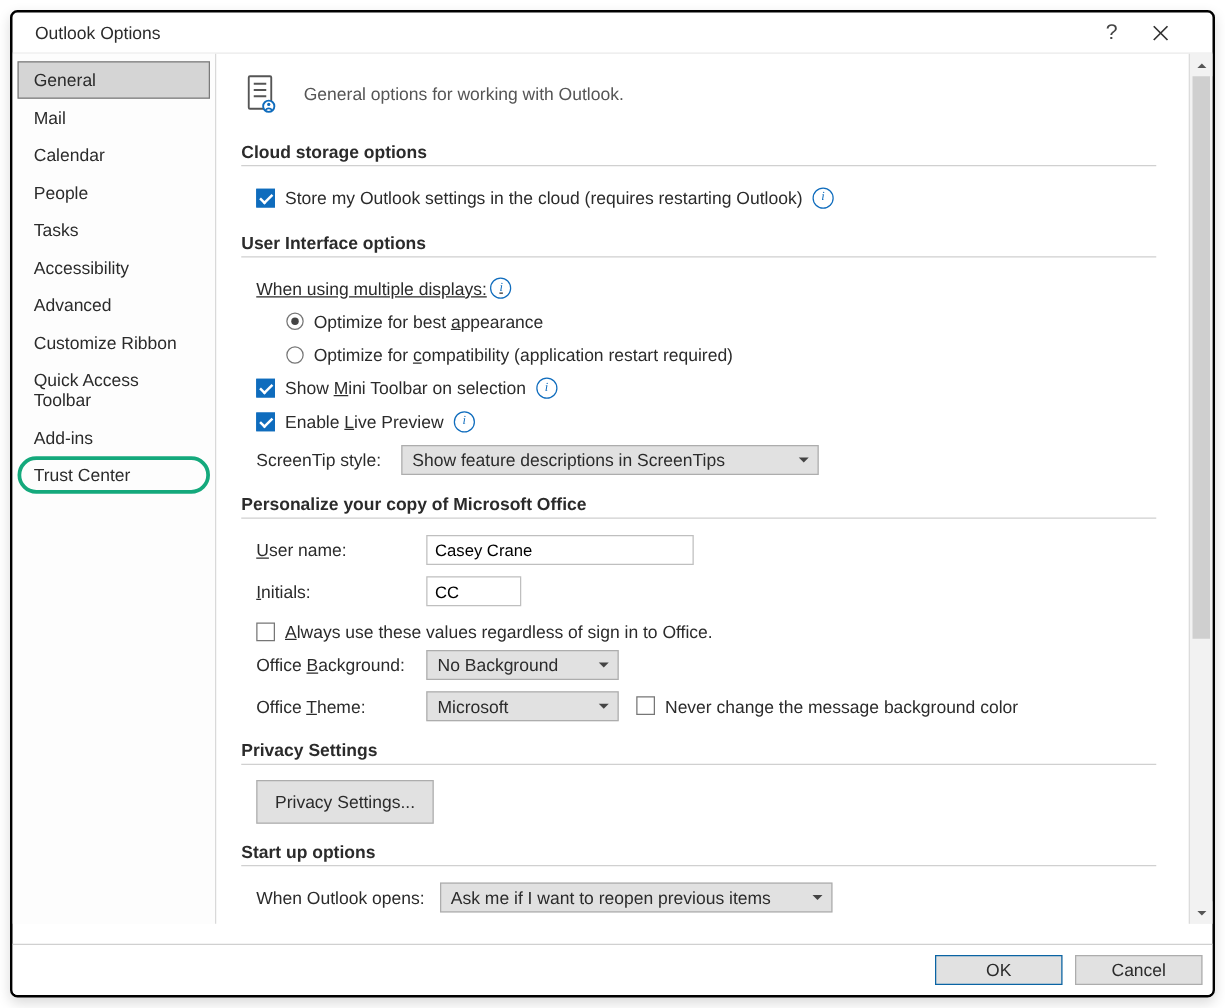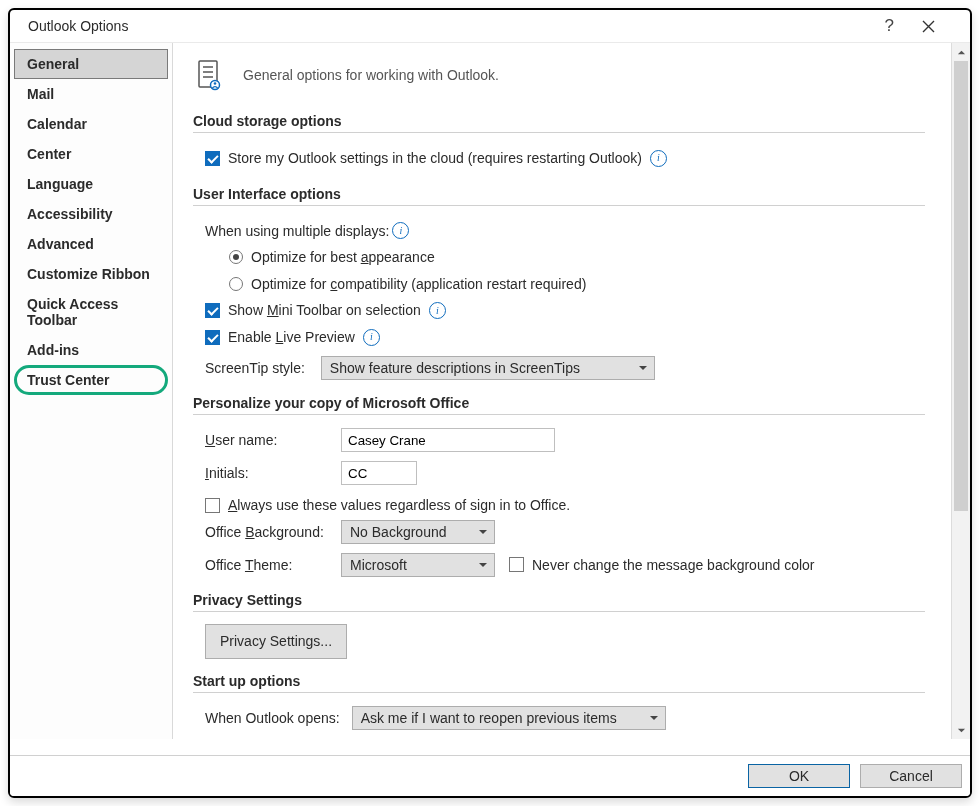--- a/index.html
+++ b/index.html
@@ -43,21 +43,20 @@
   .help-icon{font-size:17px;color:#444;cursor:pointer;}
   .close-icon svg{display:block}
   .close-icon{cursor:pointer;}
   
   .body{flex:1;display:flex;min-height:0;}
   .sidebar{
     width:162px;
     border-right:1px solid #d9d9d9;
     padding-top:6px;
     background:#fdfdfd;
-    font-weight:bold;
   }
   .sidebar .item{
     padding:6px 12px;
     cursor:pointer;
     border:1px solid transparent;
     margin:0 4px;
   }
   .sidebar .item.selected{
     background:var(--sidebar-sel);
     border:1px solid #7a7a7a;
@@ -150,21 +149,21 @@
   .field-label{min-width:128px;}
   .u{text-decoration:underline;}
   
   .footer{
     height:40px;border-top:1px solid var(--sec-border);
     display:flex;align-items:center;justify-content:flex-end;
     gap:10px;padding:0 8px;background:#fff;margin-top:16px;
   }
   .footer .btn{min-width:72px;text-align:center;}
   .footer .ok{border:1.6px solid #0a64a4;}
-  .form-label{display:flex;gap:3px;align-items:center;}
+  .form-label{display:flex;gap:3px;align-items:center;text-decoration:underline;}
 </style>
 </head>
 <body>
 
 <div class="shadow-frame">
 
   <div class="titlebar">
     <div class="title">Outlook Options</div>
     <div class="right">
       <span class="help-icon">?</span>
@@ -175,22 +174,22 @@
       </span>
     </div>
   </div>
 
   <div class="body">
 
     <div class="sidebar">
       <div class="item selected"><span>General</span></div>
       <div class="item"><span>Mail</span></div>
       <div class="item"><span>Calendar</span></div>
-      <div class="item"><span>Center</span></div>
-      <div class="item"><span>Language</span></div>
+      <div class="item"><span>People</span></div>
+      <div class="item"><span>Tasks</span></div>
       <div class="item"><span>Accessibility</span></div>
       <div class="item"><span>Advanced</span></div>
       <div class="item"><span>Customize Ribbon</span></div>
       <div class="item"><span>Quick Access Toolbar</span></div>
       <div class="item"><span>Add-ins</span></div>
       <div class="item highlight"><span>Trust Center</span></div>
     </div>
 
     <div class="content-wrap">
       <div class="content">

